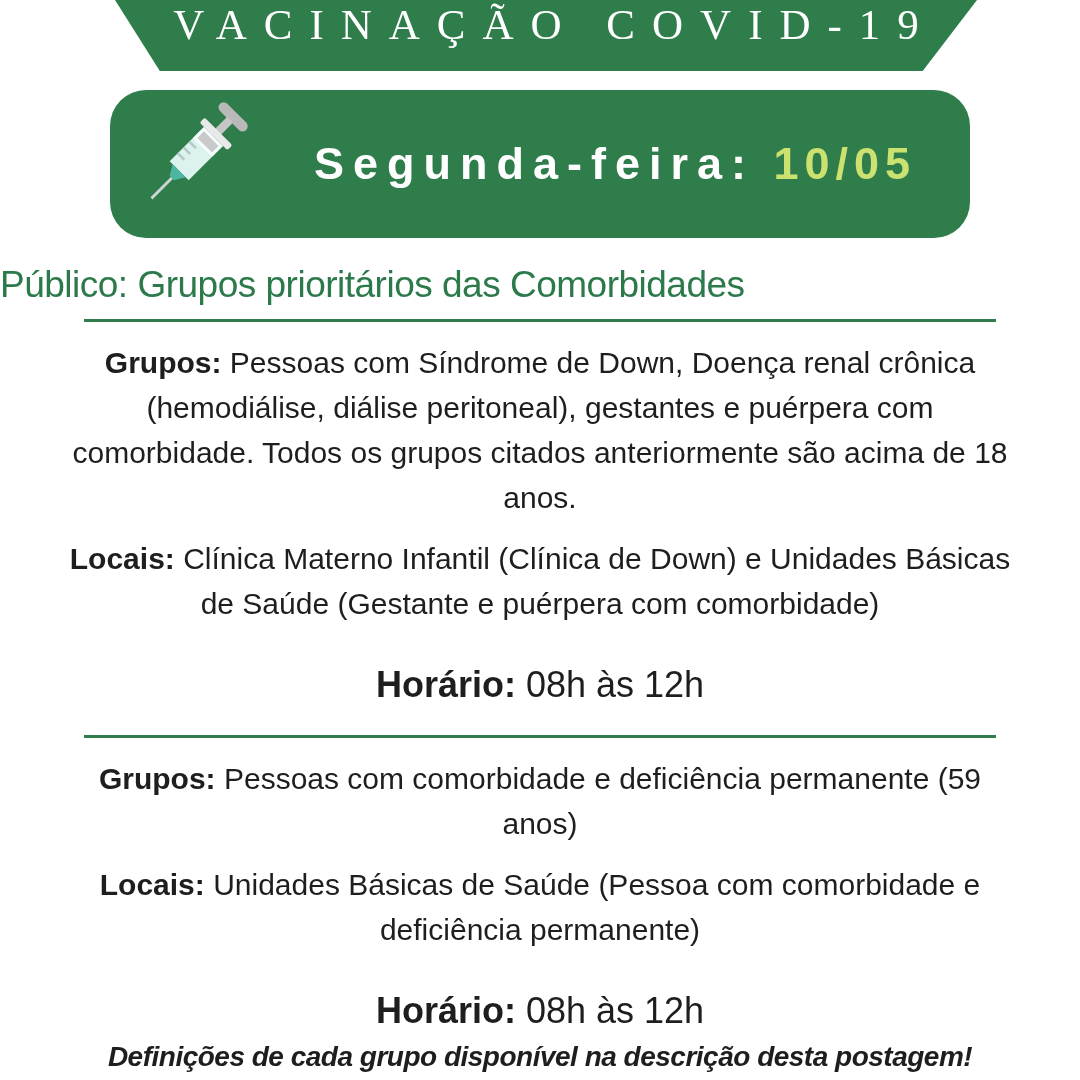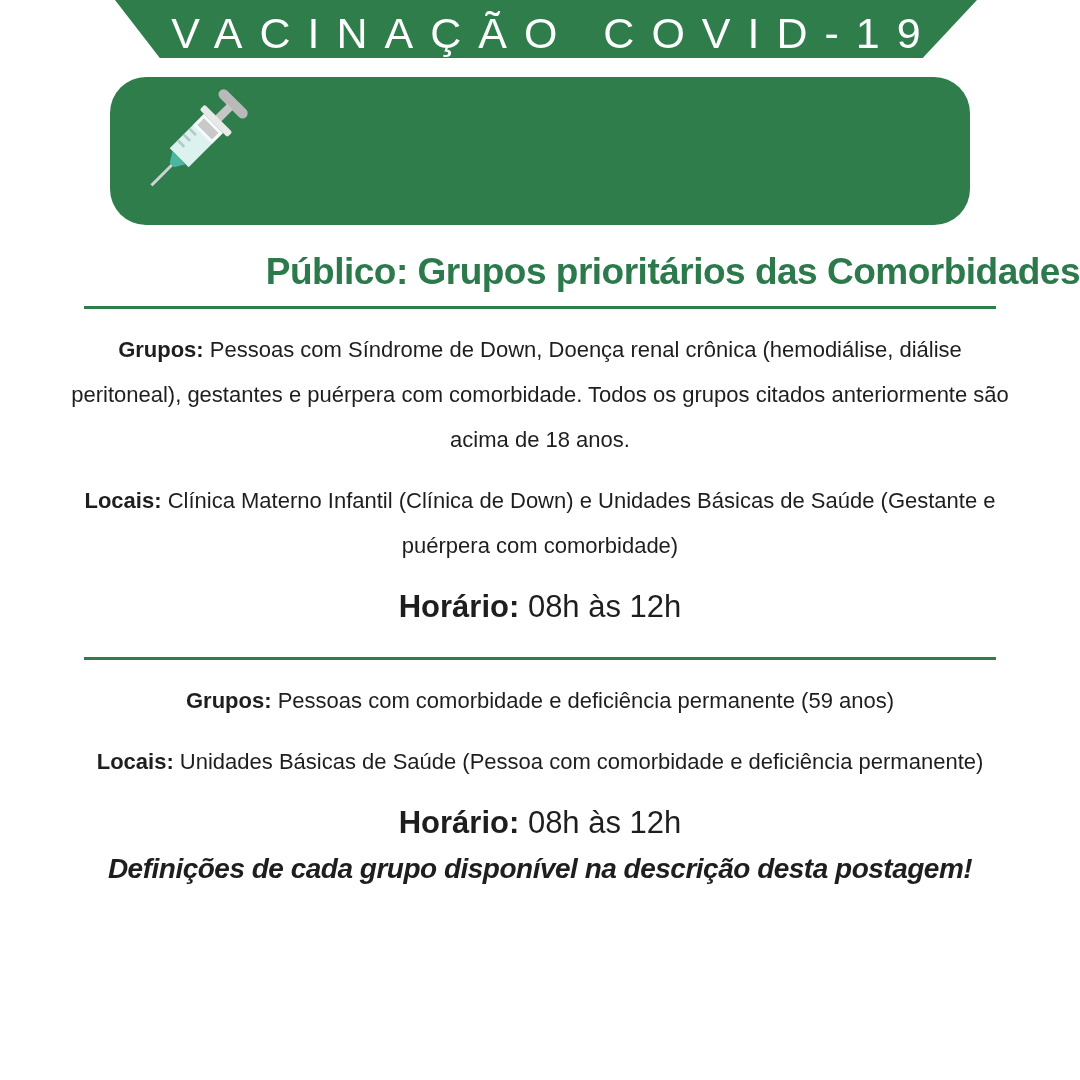--- a/index.html
+++ b/index.html
@@ -8,48 +8,48 @@
     --logo-green:#2f9b4f;
     --date-yellow:#cbe170;
     --ink:#1e1e1e;
   }
   *{margin:0;padding:0;box-sizing:border-box;}
   html,body{width:1080px;height:1080px;background:#ffffff;overflow:hidden;}
   body{font-family:"Liberation Sans", sans-serif;color:var(--ink);}
 
   
   .ribbon{
-    margin-left:115px;width:862px;height:58px;background:var(--green);
+    margin-left:115px;width:862px;height:71px;background:var(--green);
     clip-path:polygon(0 0,100% 0,93.7% 100%,5.2% 100%);
-    display:flex;align-items:flex-end;justify-content:center;
+    display:flex;align-items:flex-start;justify-content:center;font-family:Liberation Serif, serif;
   }
   .ribbon-title{
     color:#ffffff;font-size:43px;font-weight:400;letter-spacing:17px;
     white-space:nowrap;padding-left:17px;
   }
 
   
   .date-banner{
     margin:19px 0 0 110px;width:860px;height:148px;background:var(--green);
     border-radius:36px;position:relative;display:flex;align-items:center;
   }
   .syringe{position:absolute;left:16px;top:5px;}
   .date-line{flex:1;text-align:center;padding-left:150px;white-space:nowrap;}
   .day-label{color:#ffffff;font-weight:bold;font-size:45px;letter-spacing:9px;}
   .date-value{color:var(--date-yellow);font-weight:bold;font-size:45px;letter-spacing:6px;margin-left:14px;}
 
   .audience-heading{
-    margin-top:26px;text-align:right;color:var(--heading-green);
-    font-size:37px;font-weight:bold;letter-spacing:-0.5px;
+    margin-top:26px;text-align:left;color:var(--heading-green);
+    font-size:37px;font-weight:normal;letter-spacing:-0.5px;
   }
   .rule{width:912px;height:3px;background:var(--green);margin:13px auto 0;}
 
-  .para{width:944px;margin:16px auto 0;text-align:center;font-size:22px;line-height:45px;color:var(--ink);}
+  .para{width:944px;margin:16px auto 0;text-align:center;font-size:30px;line-height:45px;color:var(--ink);}
   .para .label{font-weight:bold;}
-  .para.schedule{margin-top:16px;font-size:31px;}
+  .para.schedule{margin-top:36px;font-size:36px;}
   .para.first{margin-top:18px;}
   .rule.divider{margin-top:28px;}
 
   .note{
     margin-top:8px;text-align:center;font-size:28px;font-weight:bold;font-style:italic;
     letter-spacing:-0.5px;color:var(--ink);
   }
 </style>
 </head>
 <body>
@@ -67,20 +67,24 @@
       <rect x="52" y="32" width="26" height="47" fill="#dcf2ef"></rect>
       <rect x="52" y="32" width="26" height="15" fill="#f6fcfb"></rect>
       <rect x="55" y="35" width="20" height="9" fill="#c9c9c9"></rect>
       <line x1="52" y1="52" x2="61" y2="52" stroke="#b4c8c4" stroke-width="2.5"></line>
       <line x1="52" y1="60" x2="61" y2="60" stroke="#b4c8c4" stroke-width="2.5"></line>
       <line x1="52" y1="68" x2="61" y2="68" stroke="#b4c8c4" stroke-width="2.5"></line>
       <polygon points="56,79 74,79 68,89 62,89" fill="#4cb6a2"></polygon>
       <rect x="63.6" y="89" width="2.8" height="28" fill="#ccd4d3"></rect>
     </g>
   </svg>
+  <div class="date-line">
+    <span class="day-label">Segunda-feira:</span>
+    <span class="date-value">10/05</span>
+  </div>
 </div>
 
 <div class="audience-heading">Público: Grupos prioritários das Comorbidades</div>
 <div class="rule"></div>
 
 <p class="para first">
   <span class="label">Grupos:</span>
   <span>Pessoas com Síndrome de Down, Doença renal crônica (hemodiálise, diálise peritoneal), gestantes e puérpera com comorbidade. Todos os grupos citados anteriormente são acima de 18 anos.</span>
 </p>
 <p class="para">

